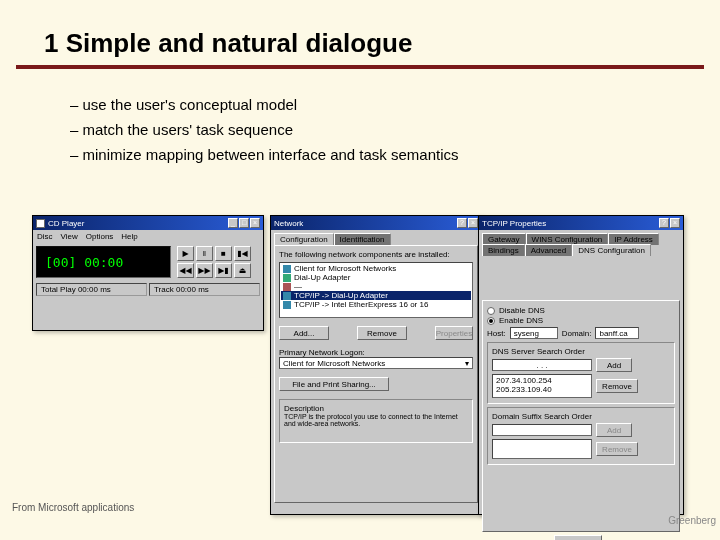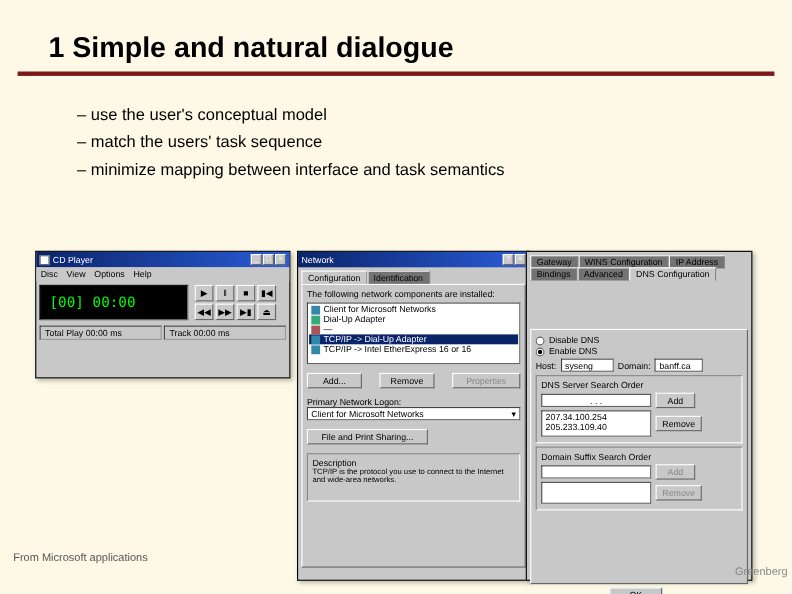--- a/index.html
+++ b/index.html
@@ -25,21 +25,21 @@
     margin: 24px 0 0 70px;
     font-size: 15px;
     line-height: 1.65;
   }
   .bullets div::before {
     content: "– ";
   }
   .figs {
     position: absolute;
     left: 32px;
-    top: 228px;
+    top: 215px;
     display: flex;
     gap: 0;
   }
   .win {
     background: #c8c8c8;
     border: 1px solid #000;
     box-shadow: 2px 2px 4px rgba(0,0,0,.25);
     font-family: "MS Sans Serif", Tahoma, sans-serif;
     font-size: 8px;
     color: #000;
@@ -211,38 +211,45 @@
             <span>TCP/IP -&gt; Dial-Up Adapter</span>
           </div>
         <div class="item">
             <span class="iconbx b"></span>
             <span>TCP/IP -&gt; Intel EtherExpress 16 or 16</span>
           </div>
       </div>
       <div class="row" style="justify-content:space-between;margin-top:8px;">
         <span class="btn" style="width:50px;">Add...</span>
         <span class="btn" style="width:50px;">Remove</span>
-        <span class="btn" style="width:62px;color:#888;">Properties</span>
+        <span class="btn" style="width:38px;color:#888;">Properties</span>
       </div>
       <div class="lbl" style="margin-top:8px;">Primary Network Logon:</div>
       <div class="input" style="width:100%;display:flex;justify-content:space-between;">
         <span>Client for Microsoft Networks</span>
           <span>▾</span>
       </div>
       <div class="row" style="margin-top:8px;">
         <span class="btn" style="width:110px;">File and Print Sharing...</span>
       </div>
       <div class="group" style="margin-top:8px;height:44px;">
         <span class="legend">Description</span>
         <div class="lbl" style="font-size:7px;">TCP/IP is the protocol you use to connect to the Internet and wide-area networks.</div>
       </div>
     </div>
   </div>
 
   <div class="win" style="width:206px;height:300px;margin-left:-4px;margin-top:0;">
+    <div class="titlebar">
+      <span class="txt">TCP/IP Properties</span>
+      <span class="winbtns">
+        <span class="winbtn">?</span>
+        <span class="winbtn">×</span>
+      </span>
+    </div>
     <div class="tabbar" style="flex-wrap:wrap;">
       <div class="tab inactive">Gateway</div>
       <div class="tab inactive">WINS Configuration</div>
       <div class="tab inactive">IP Address</div>
     </div>
     <div class="tabbar" style="margin-top:-1px;">
       <div class="tab inactive">Bindings</div>
       <div class="tab inactive">Advanced</div>
       <div class="tab">DNS Configuration</div>
     </div>

